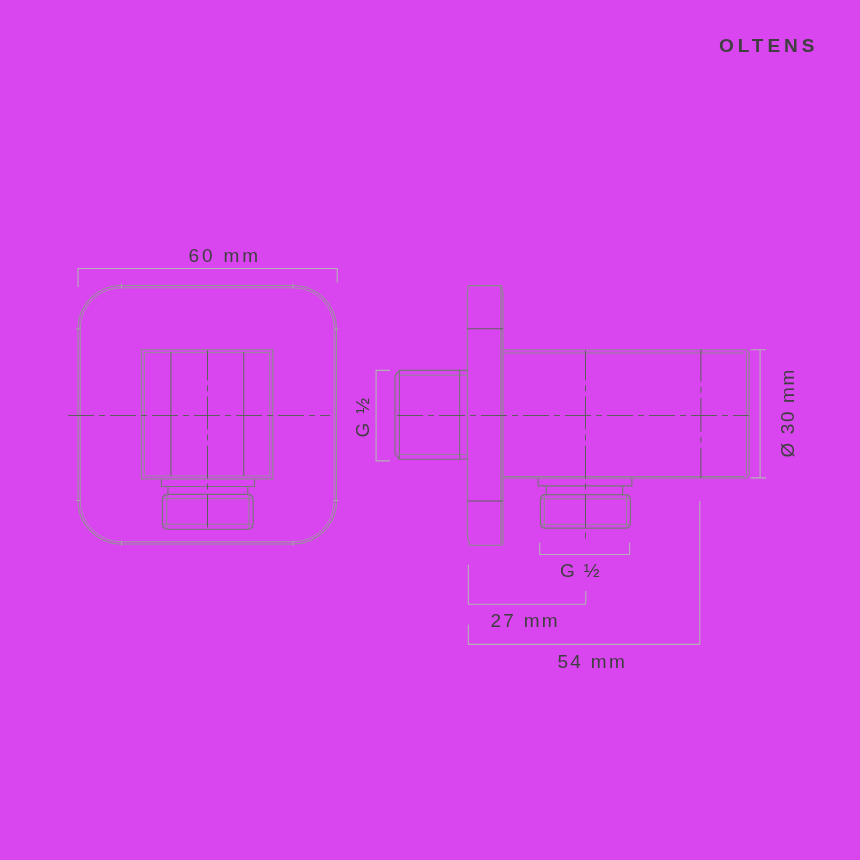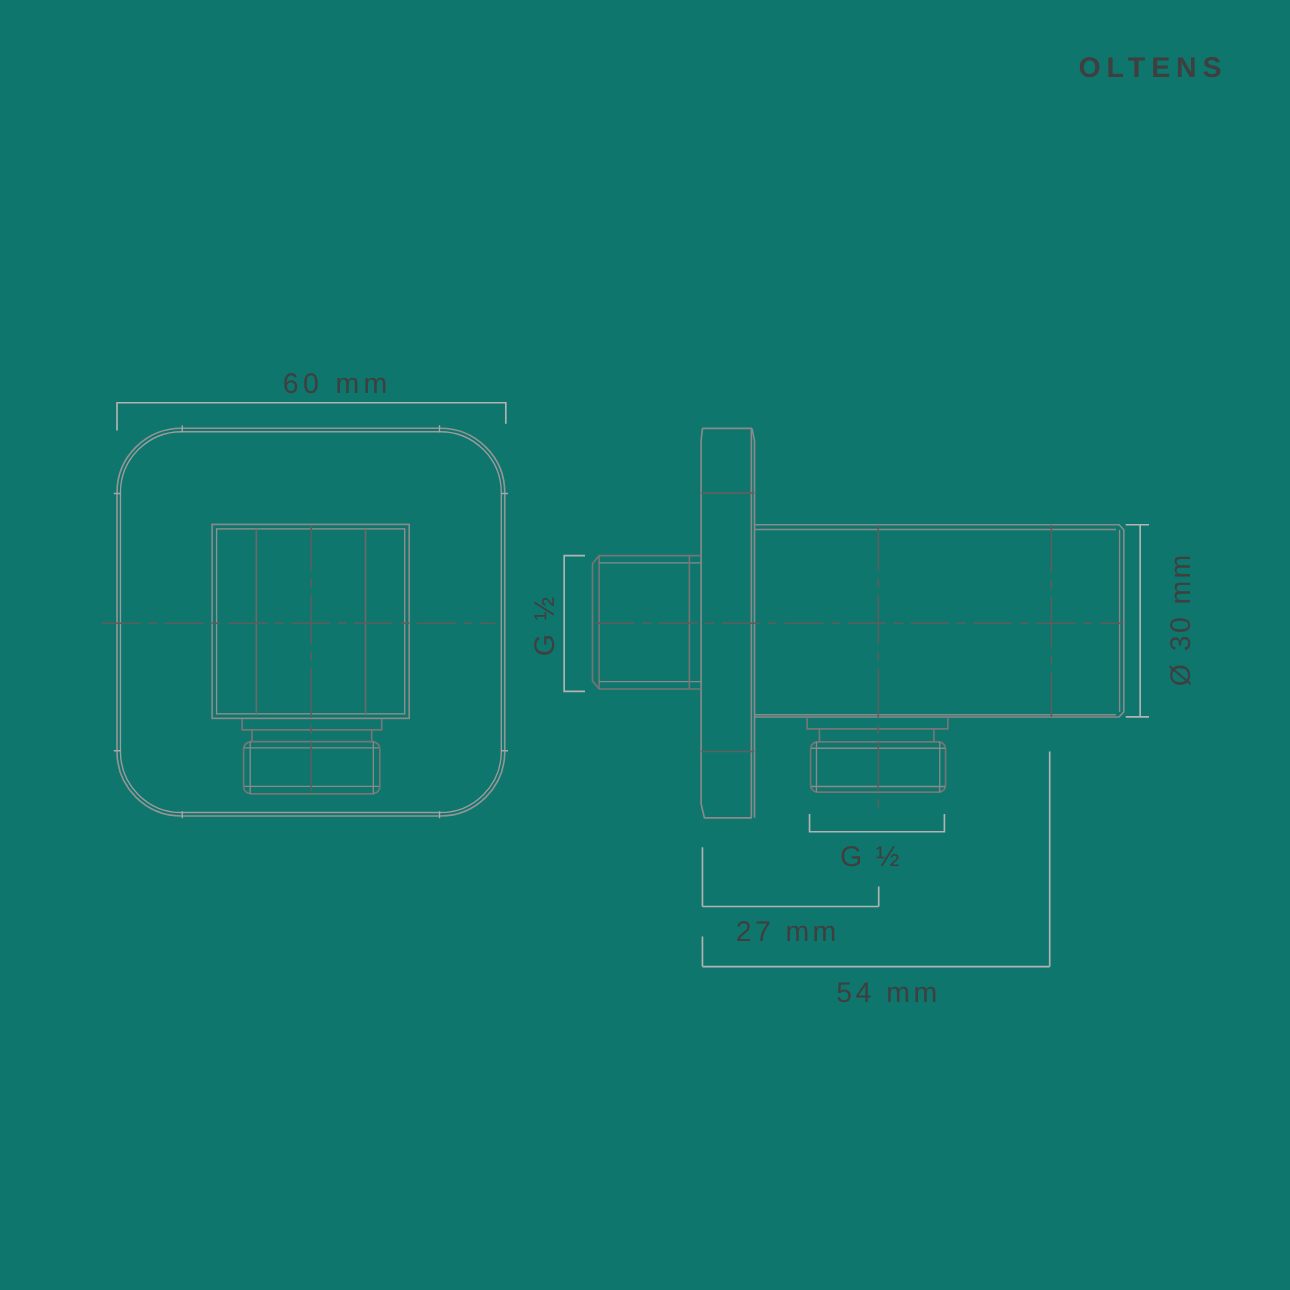--- a/index.html
+++ b/index.html
@@ -1,16 +1,16 @@
 <!DOCTYPE html>
 <html><head>
 <meta charset="utf-8">
 <style>
   html,body{margin:0;padding:0;background:#ffffff;}
-  .page{position:relative;width:860px;height:860px;background:#0f766e;overflow:hidden;
+  .page{position:relative;width:860px;height:860px;background:#d946ef;overflow:hidden;
         font-family:"Liberation Sans", sans-serif;}
   svg{position:absolute;left:0;top:0;transform:translateZ(0);will-change:transform;}
   text{font-family:"Liberation Sans", sans-serif;fill:#3f3f3f;}
 </style>
 </head>
 <body>
 <div class="page">
 <svg width="860" height="860" viewBox="0 0 860 860">
   <g fill="none" stroke-linecap="butt">
 

